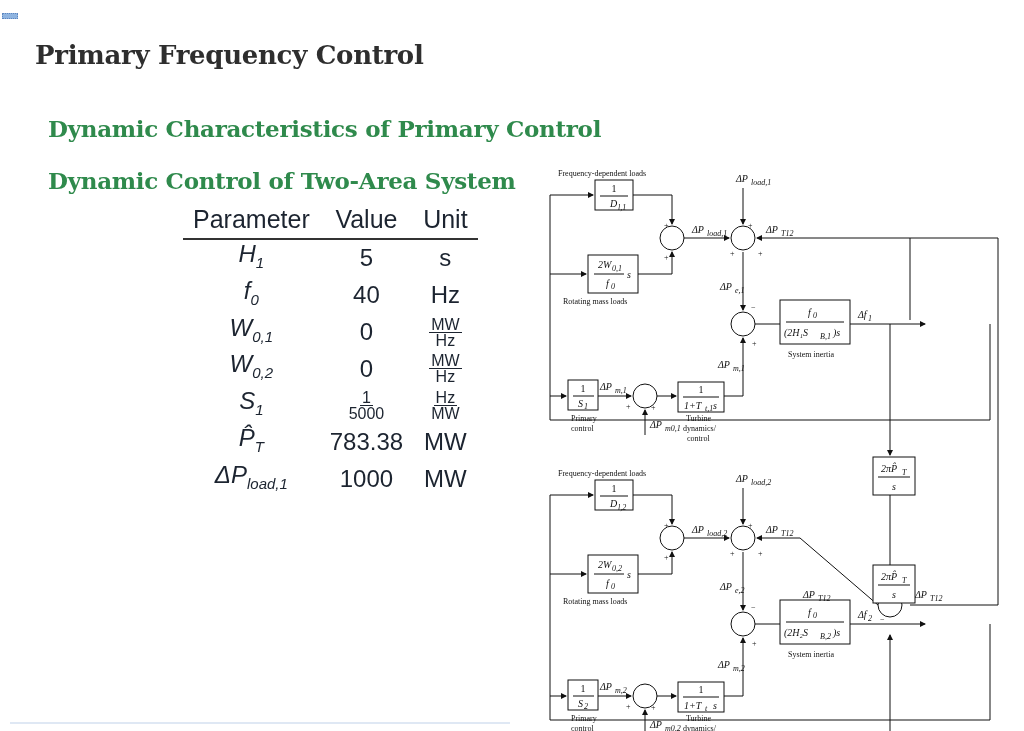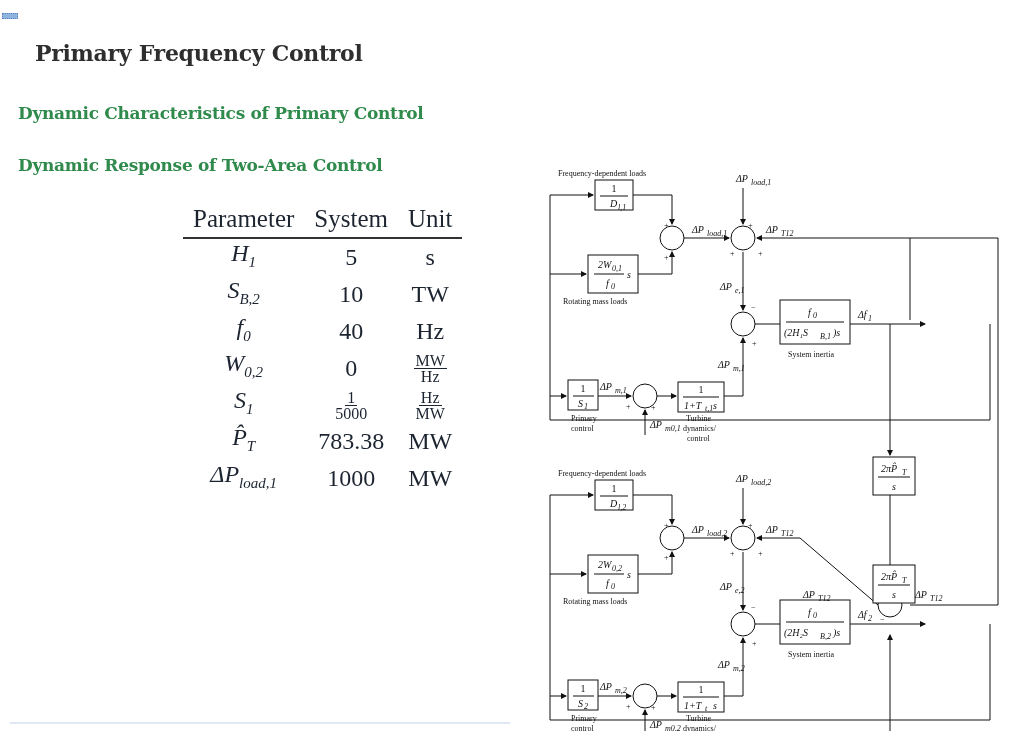--- a/index.html
+++ b/index.html
@@ -1,22 +1,22 @@
 <!DOCTYPE html>
 <html><head>
 <meta charset="utf-8">
 <style>
   html, body { margin: 0; padding: 0; background: #ffffff; }
   body { width: 1024px; height: 731px; position: relative; overflow: hidden; font-family: "DejaVu Serif", serif; }
   .corner-mark { position: absolute; left: 2px; top: 13px; width: 16px; height: 6px; background: #8fb4e0; border: 1px dotted #5d86c0; box-sizing: border-box; }
-  .title { position: absolute; left: 35px; top: 40px; font-family: "DejaVu Serif", serif; font-weight: bold; font-size: 22px; color: #2e2e2e; letter-spacing: -0.3px; }
-  .subtitle { position: absolute; left: 18px; font-family: "DejaVu Serif", serif; font-weight: bold; font-size: 17px; color: #2f8a4c; letter-spacing: -0.3px; }
+  .title { position: absolute; left: 35px; top: 40px; font-family: "DejaVu Serif", serif; font-weight: bold; font-size: 26px; color: #2e2e2e; letter-spacing: -0.3px; }
+  .subtitle { position: absolute; left: 48px; font-family: "DejaVu Serif", serif; font-weight: bold; font-size: 23px; color: #2f8a4c; letter-spacing: -0.3px; margin-top: 12px; }
   .sub1 { top: 103px; }
   .sub2 { top: 155px; }
-  table.params { position: absolute; left: 183px; top: 205px; border-collapse: collapse; font-family: Liberation Serif, serif; color: #1c2430; }
+  table.params { position: absolute; left: 183px; top: 205px; border-collapse: collapse; font-family: Liberation Sans, sans-serif; color: #1c2430; }
   table.params th { font-weight: normal; font-size: 25px; padding: 0 10px 4px 10px; border-bottom: 2px solid #333; text-align: center; }
   table.params td { font-size: 24px; text-align: center; padding: 0 10px; height: 34px; line-height: 28px; }
   td.param { font-style: italic; margin-top: 34px; }
   td.param sub { font-size: 15px; font-style: italic; }
   .frac { display: inline-flex; flex-direction: column; align-items: center; vertical-align: middle; font-size: 16px; line-height: 15px; }
   .frac .num { border-bottom: 1.5px solid #1c2430; padding: 0 2px; }
   .frac .den { padding: 0 2px; }
   .bottom-rule { position: absolute; left: 10px; top: 722px; width: 500px; height: 2px; background: #dfe8f4; }
   svg.diagram { position: absolute; left: 540px; top: 160px; }
   svg.diagram text { font-family: "Liberation Serif", serif; fill: #111; }
@@ -24,45 +24,48 @@
   .sm { font-size: 8px; }
   .it { font-style: italic; }
 </style>
 </head>
 <body>
 
 <div class="corner-mark"></div>
 
 <div class="title">Primary Frequency Control</div>
 <div class="subtitle sub1">Dynamic Characteristics of Primary Control</div>
-<div class="subtitle sub2">Dynamic Response of Two-Area Control</div>
+<div class="subtitle sub2">Dynamic Control of Two-Area System</div>
 
 <table class="params">
   <thead>
     <tr>
       <th>Parameter</th>
-      <th>System</th>
+      <th>Value</th>
       <th>Unit</th>
     </tr>
   </thead>
   <tbody id="param-body">
       <tr>
         <td class="param"><span>H</span><sub>1</sub></td>
         <td>5</td>
         <td>s</td>
       </tr>
       <tr>
-        <td class="param"><span>S</span><sub>B,2</sub></td>
-        <td>10</td>
-        <td>TW</td>
-      </tr>
-      <tr>
         <td class="param"><span>f</span><sub>0</sub></td>
         <td>40</td>
         <td>Hz</td>
+      </tr>
+      <tr>
+        <td class="param"><span>W</span><sub>0,1</sub></td>
+        <td>0</td>
+        <td><span class="frac">
+            <span class="num">MW</span>
+            <span class="den">Hz</span>
+          </span></td>
       </tr>
       <tr>
         <td class="param"><span>W</span><sub>0,2</sub></td>
         <td>0</td>
         <td><span class="frac">
             <span class="num">MW</span>
             <span class="den">Hz</span>
           </span></td>
       </tr>
       <tr>

